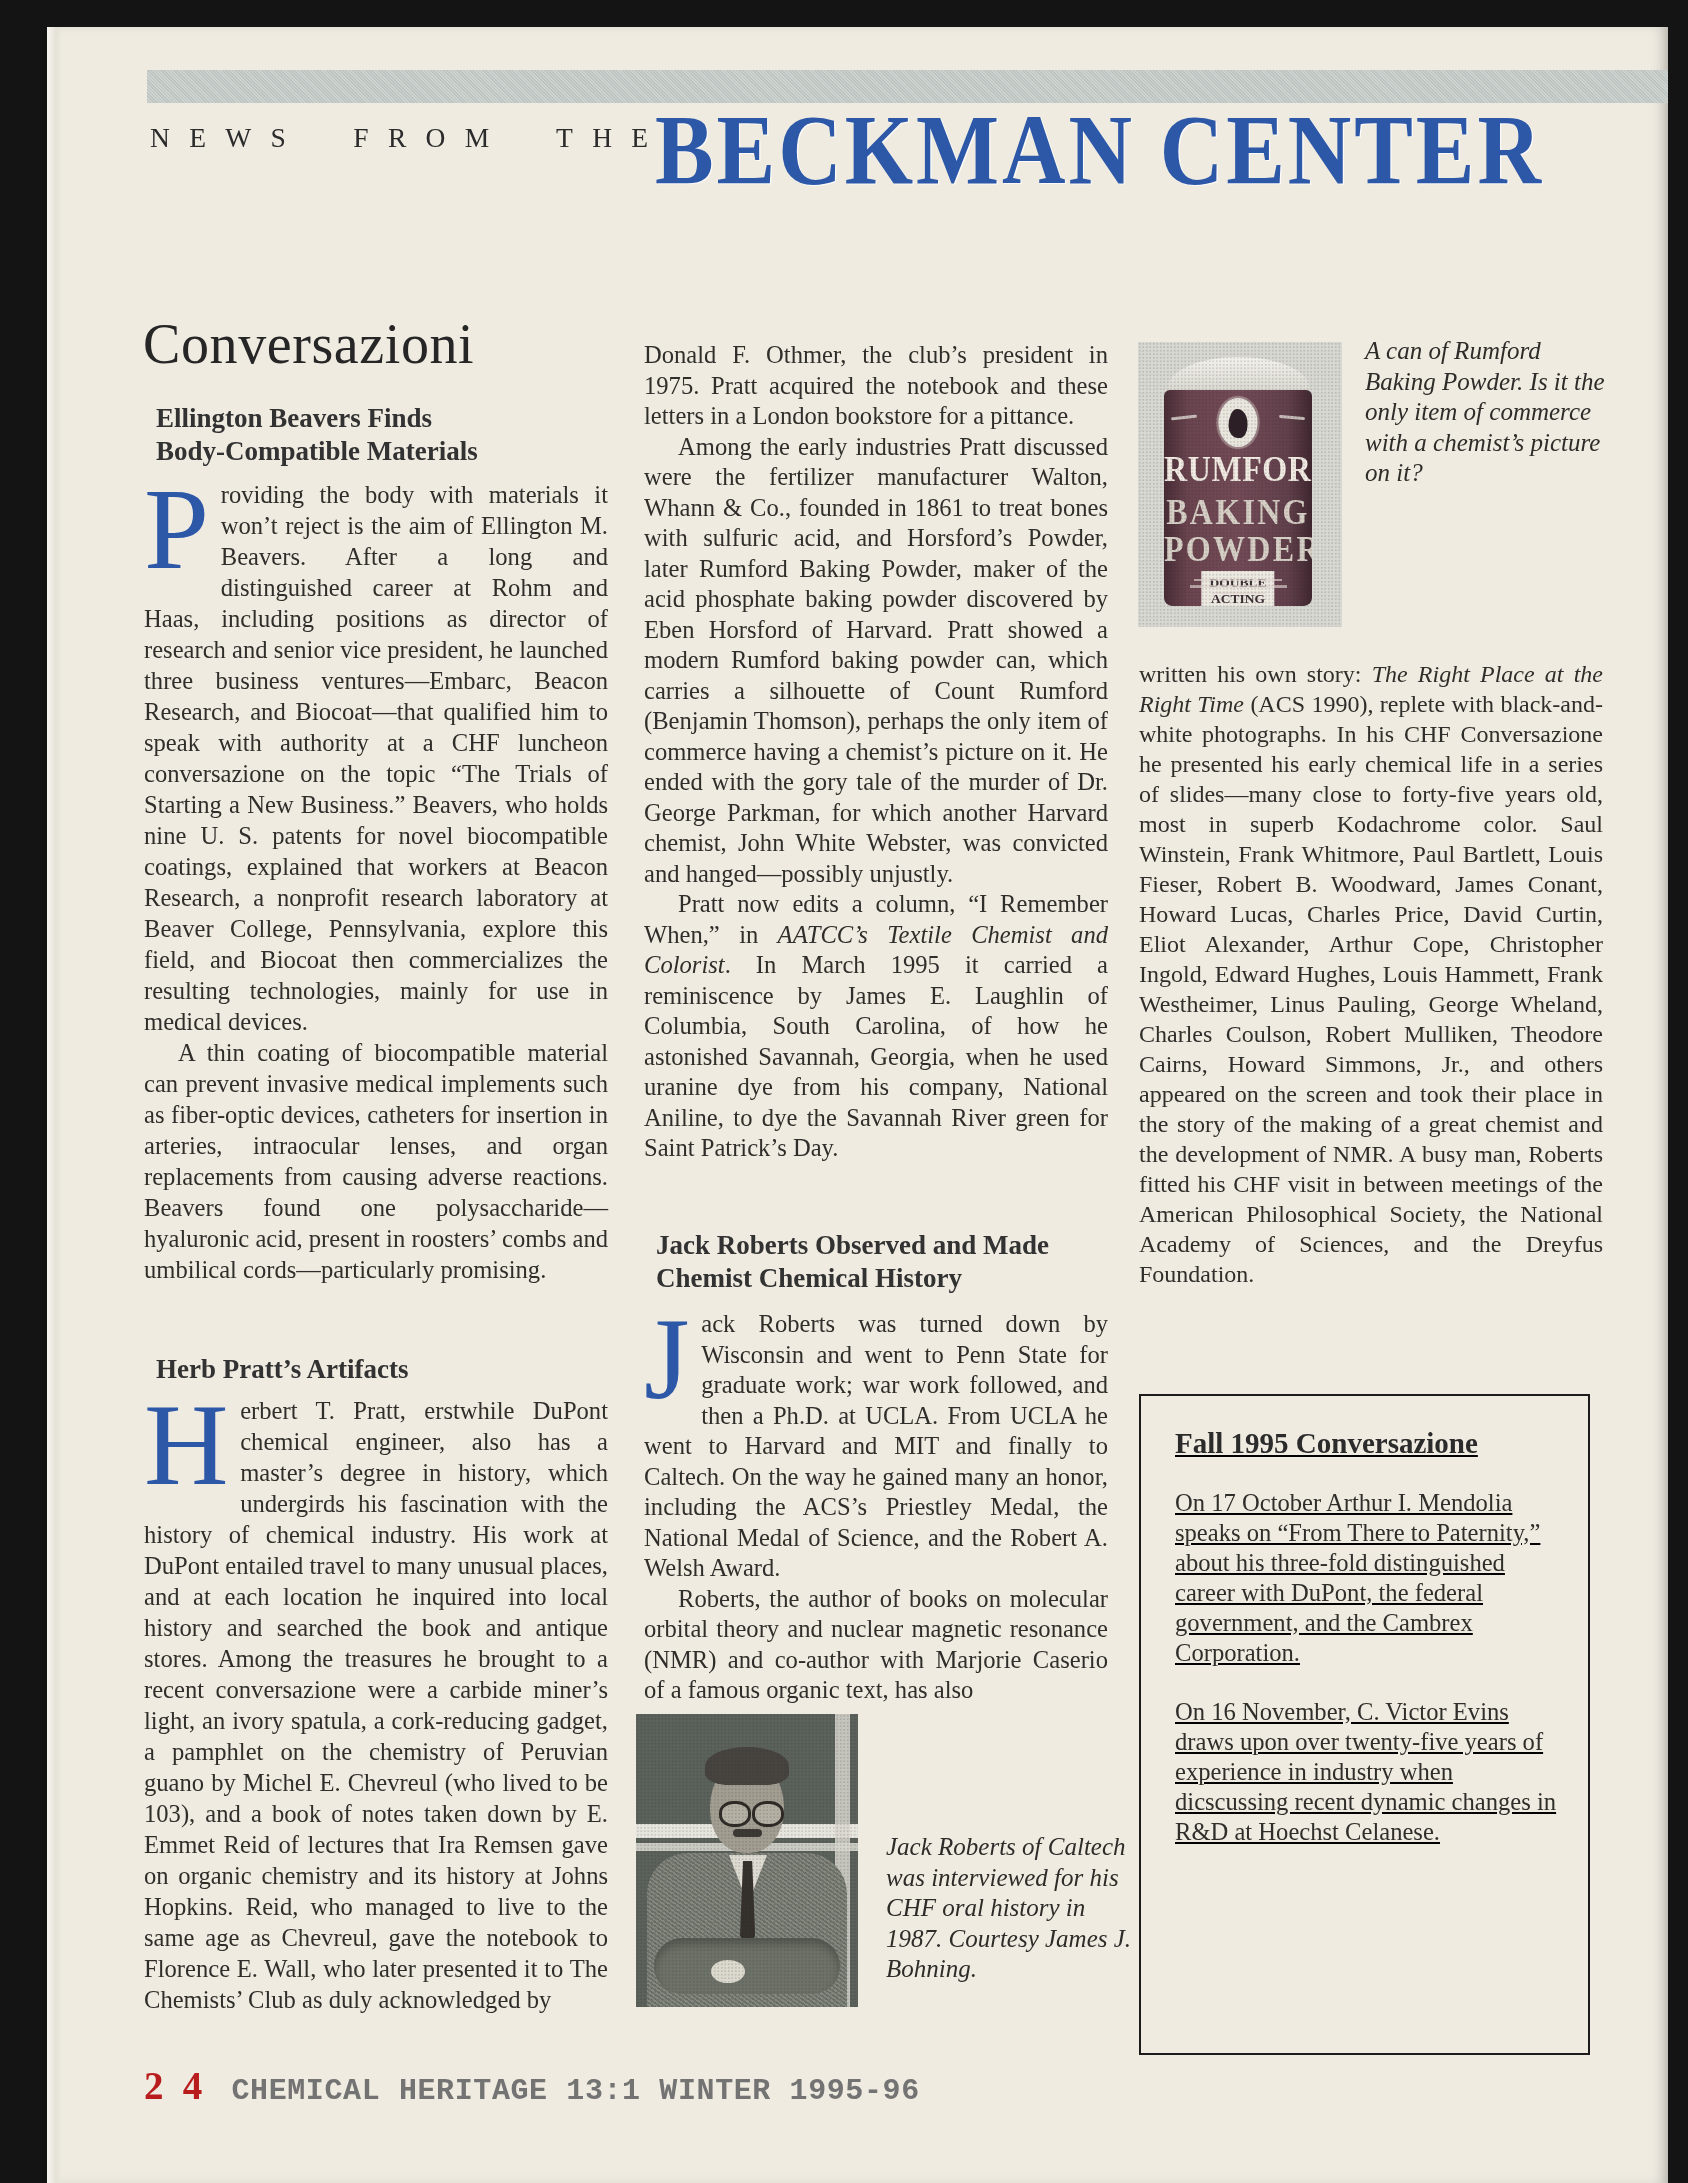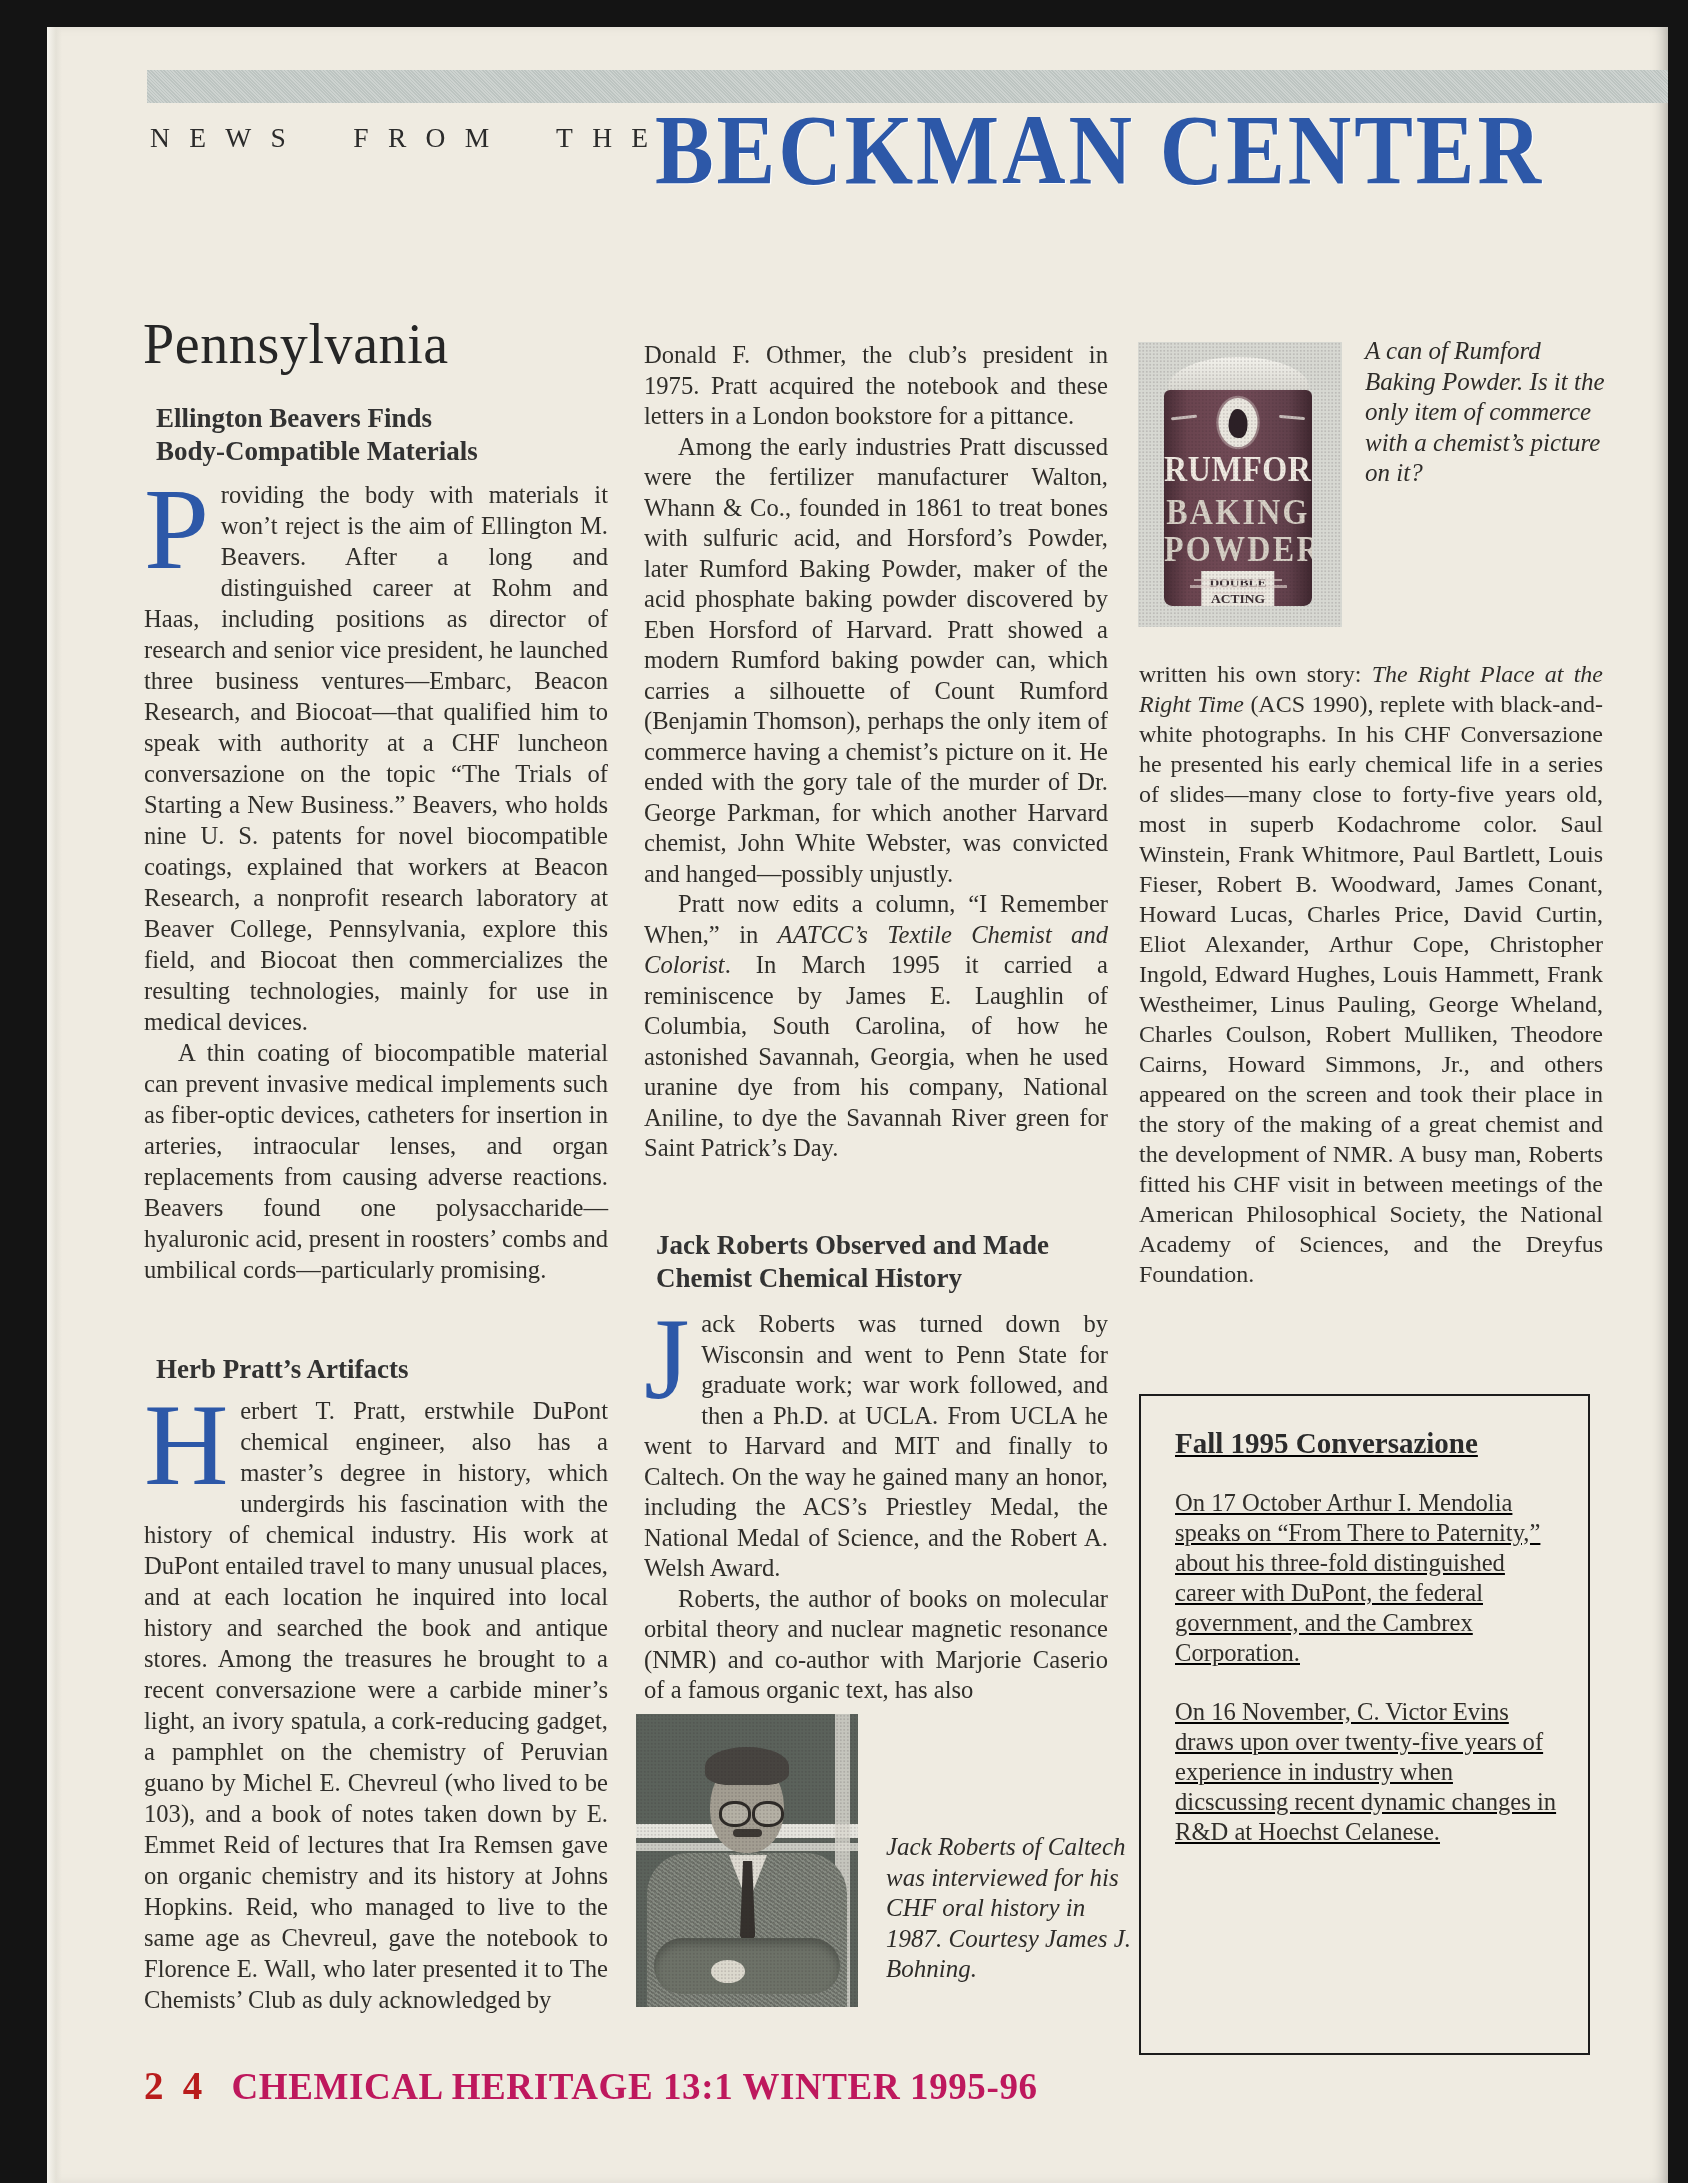--- a/index.html
+++ b/index.html
@@ -33,21 +33,21 @@
   .dropcap{float:left;font-size:117px;line-height:91px;color:#2d58a8;margin:3.5px 11.7px 0 0;}
   .caption{position:absolute;font-style:italic;font-size:25px;line-height:30.5px;color:#2e2c29;text-align:left;}
   
   .convo-box{position:absolute;left:1092px;top:1367px;width:451px;height:661px;
     border:2.3px solid #1c1c1c;box-sizing:border-box;padding:30.5px 30.5px 0 34px;background:transparent;text-decoration:underline;}
   .convo-box h3{margin:0 0 28px 0;font-size:29px;font-weight:bold;color:#2b2b2b;}
   .convo-box p{margin:0 0 29px 0;font-size:24.6px;line-height:30px;color:#302e2a;text-align:left;}
   
   .footer{position:absolute;left:97px;top:2036px;display:flex;align-items:baseline;gap:24.6px;}
   .footer .pageno{font-size:39px;font-weight:bold;color:#b91c1c;letter-spacing:4.7px;}
-  .footer .mag{font-size:37px;font-weight:bold;color:#be185d;letter-spacing:0.6px;}
+  .footer .mag{font-size:30px;font-weight:bold;color:#737373;letter-spacing:0.6px;font-family:Liberation Mono, monospace;}
   
   .fig-can{position:absolute;left:1091px;top:315px;width:204px;height:285px;background:#d7d8d2;overflow:hidden;}
   .halftone::after{content:"";position:absolute;inset:0;
     background-image:radial-gradient(rgba(40,30,35,.16) 0.6px,transparent 1px);
     background-size:3.5px 3.5px;pointer-events:none;}
   .can{position:absolute;left:26px;top:15.2px;width:148px;height:252px;}
   .can-lid{position:absolute;left:3.5px;top:0;width:141px;height:38px;
     background:linear-gradient(#f3f2ec,#d6d5ce);border-radius:50% 50% 7px 7px/80% 80% 7px 7px;
     box-shadow:0 2.3px 0 #bdbcb5;}
   .can-body{position:absolute;left:0;top:33px;width:148px;height:216px;border-radius:5.9px 5.9px 8.2px 8.2px;
@@ -98,21 +98,21 @@
 </style>
 </head>
 <body>
 
 <div class="page">
 
   <div class="band"></div>
   <div class="kicker">NEWS FROM THE</div>
   <div class="masthead-title">BECKMAN CENTER</div>
 
-  <h1 class="section-title">Pennsylvania</h1>
+  <h1 class="section-title">Conversazioni</h1>
 
   <h2 class="article-heading" style="left:97px;top:363px;">
     <span style="display:block;">Ellington Beavers Finds</span>
     <span style="display:block;">Body-Compatible Materials</span>
   </h2>
 
   <div class="textflow" style="left:97px;top:452px;">
     <p><span class="dropcap">P</span><span>roviding the body with materials it won’t reject is the aim of Ellington M. Beavers. After a long and distinguished career at Rohm and Haas, including positions as director of research and senior vice president, he launched three business ventures—Embarc, Beacon Research, and Biocoat—that qualified him to speak with authority at a CHF luncheon conversazione on the topic “The Trials of Starting a New Business.” Beavers, who holds nine U. S. patents for novel biocompatible coatings, explained that workers at Beacon Research, a nonprofit research laboratory at Beaver College, Pennsylvania, explore this field, and Biocoat then commercializes the resulting technologies, mainly for use in medical devices.</span></p>
     <p class="indent">A thin coating of biocompatible material can prevent invasive medical implements such as fiber-optic devices, catheters for insertion in arteries, intraocular lenses, and organ replacements from causing adverse reactions. Beavers found one polysaccharide—hyaluronic acid, present in roosters’ combs and umbilical cords—particularly promising.</p>
   </div>

